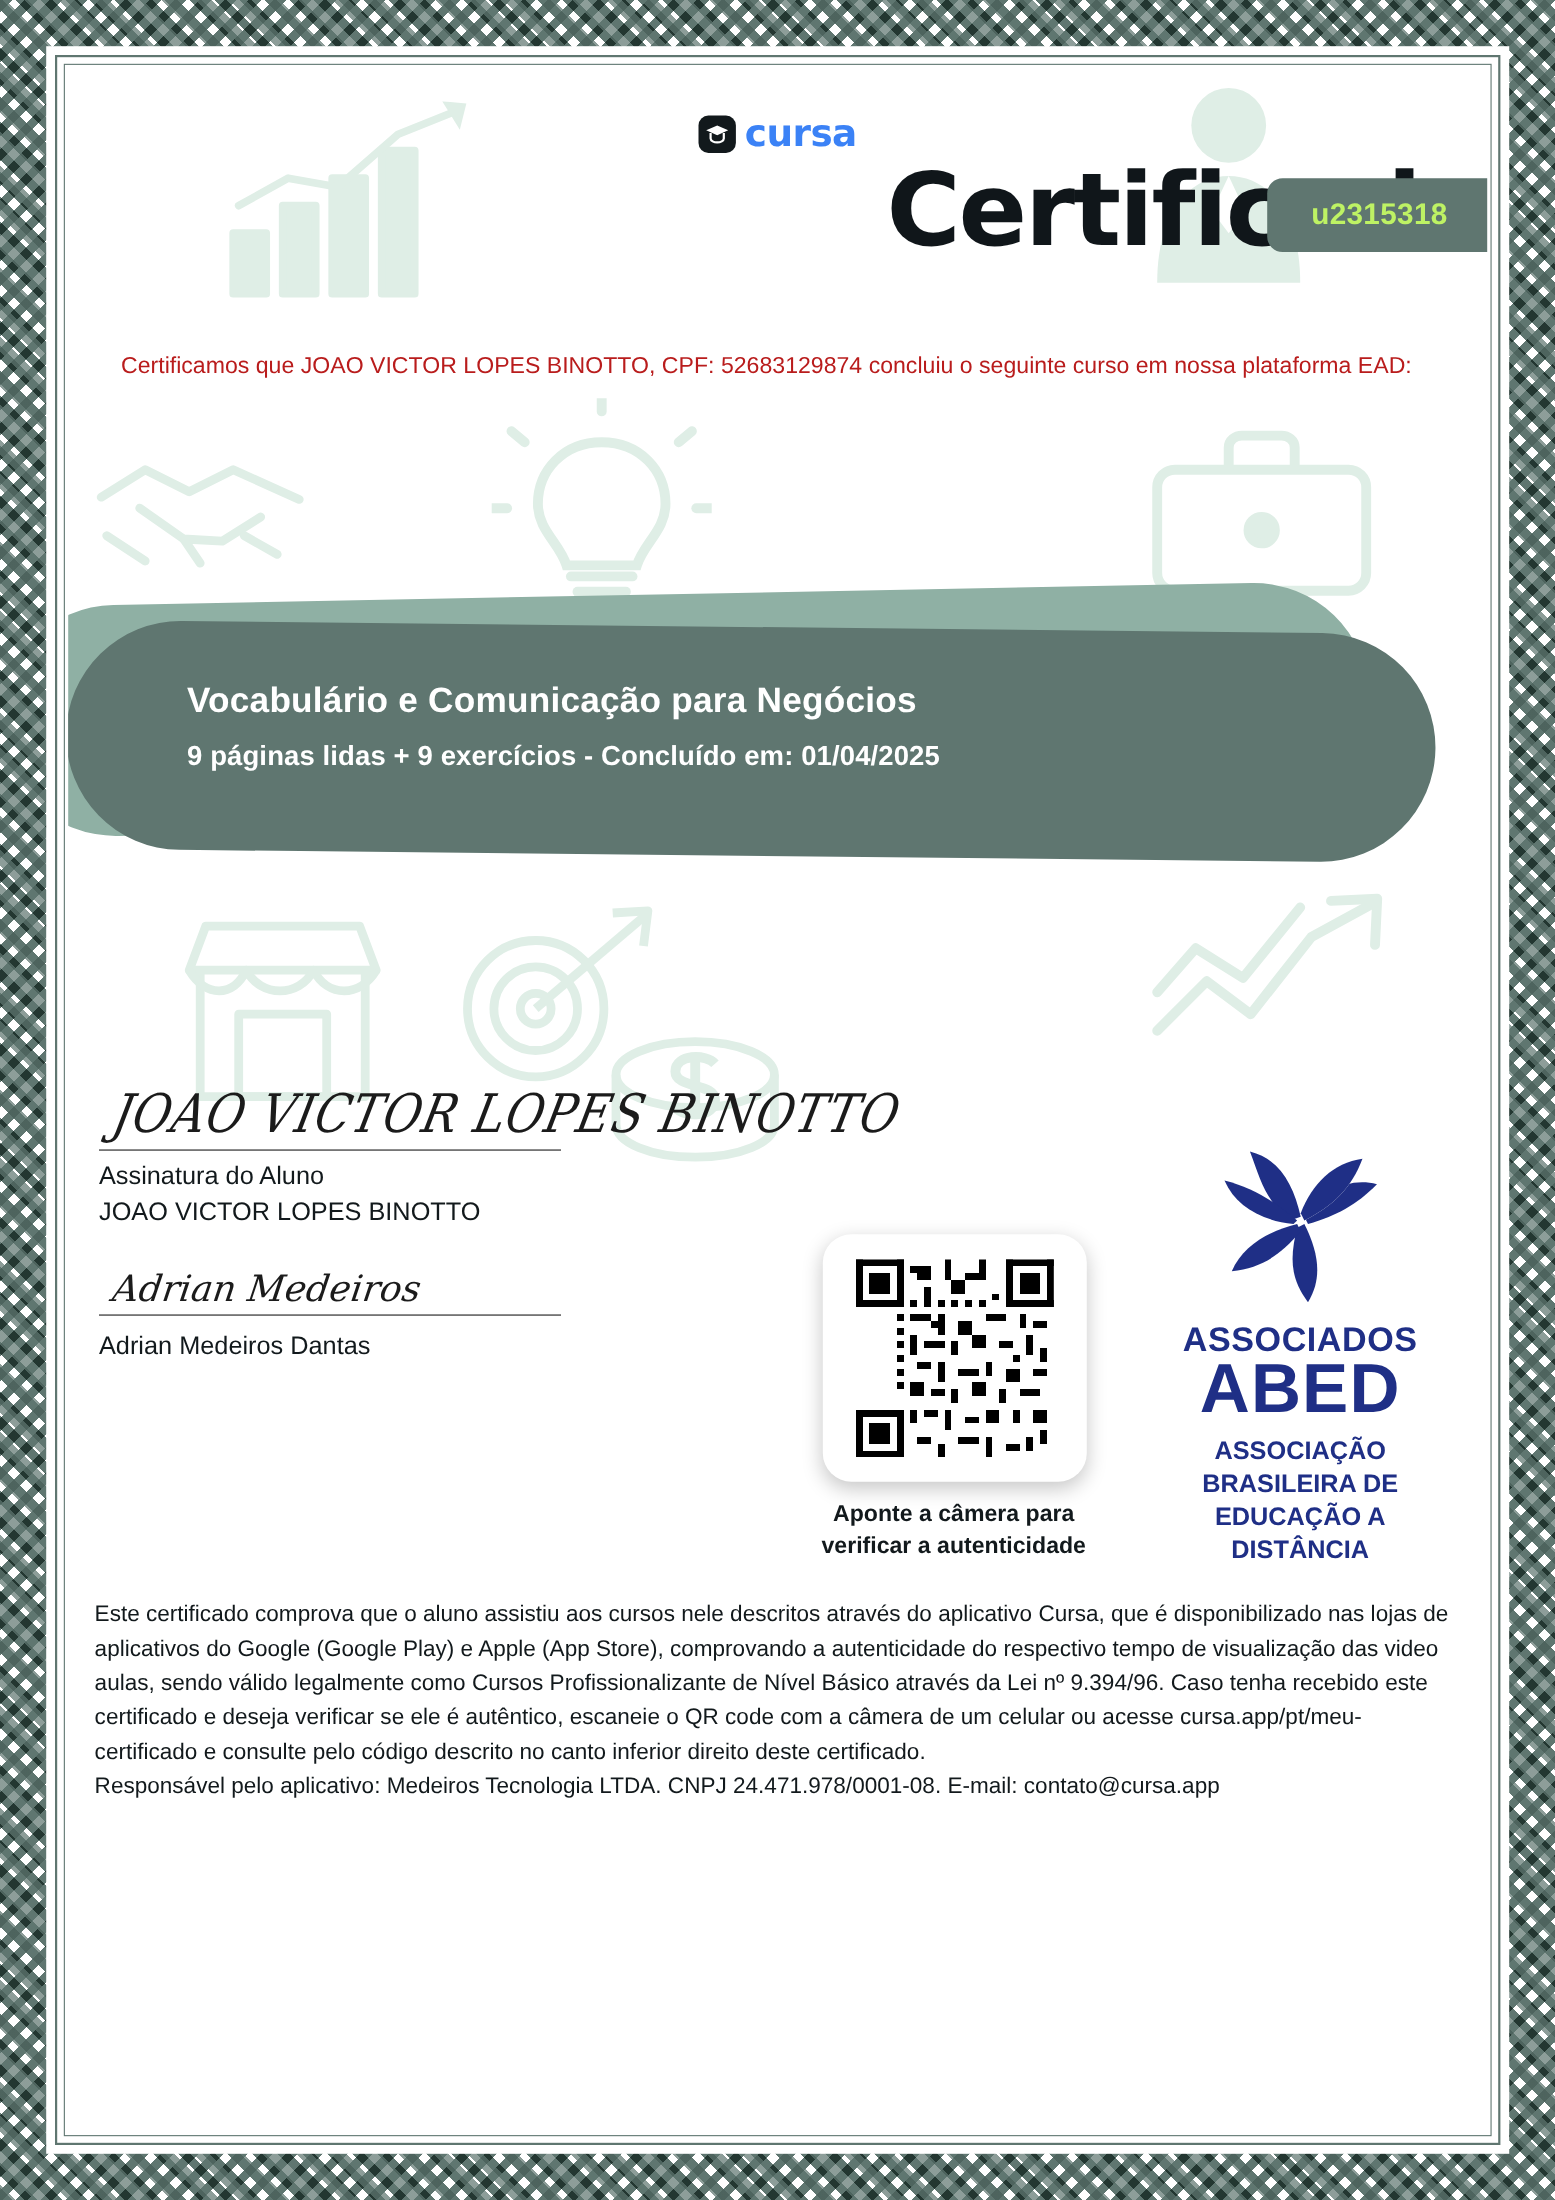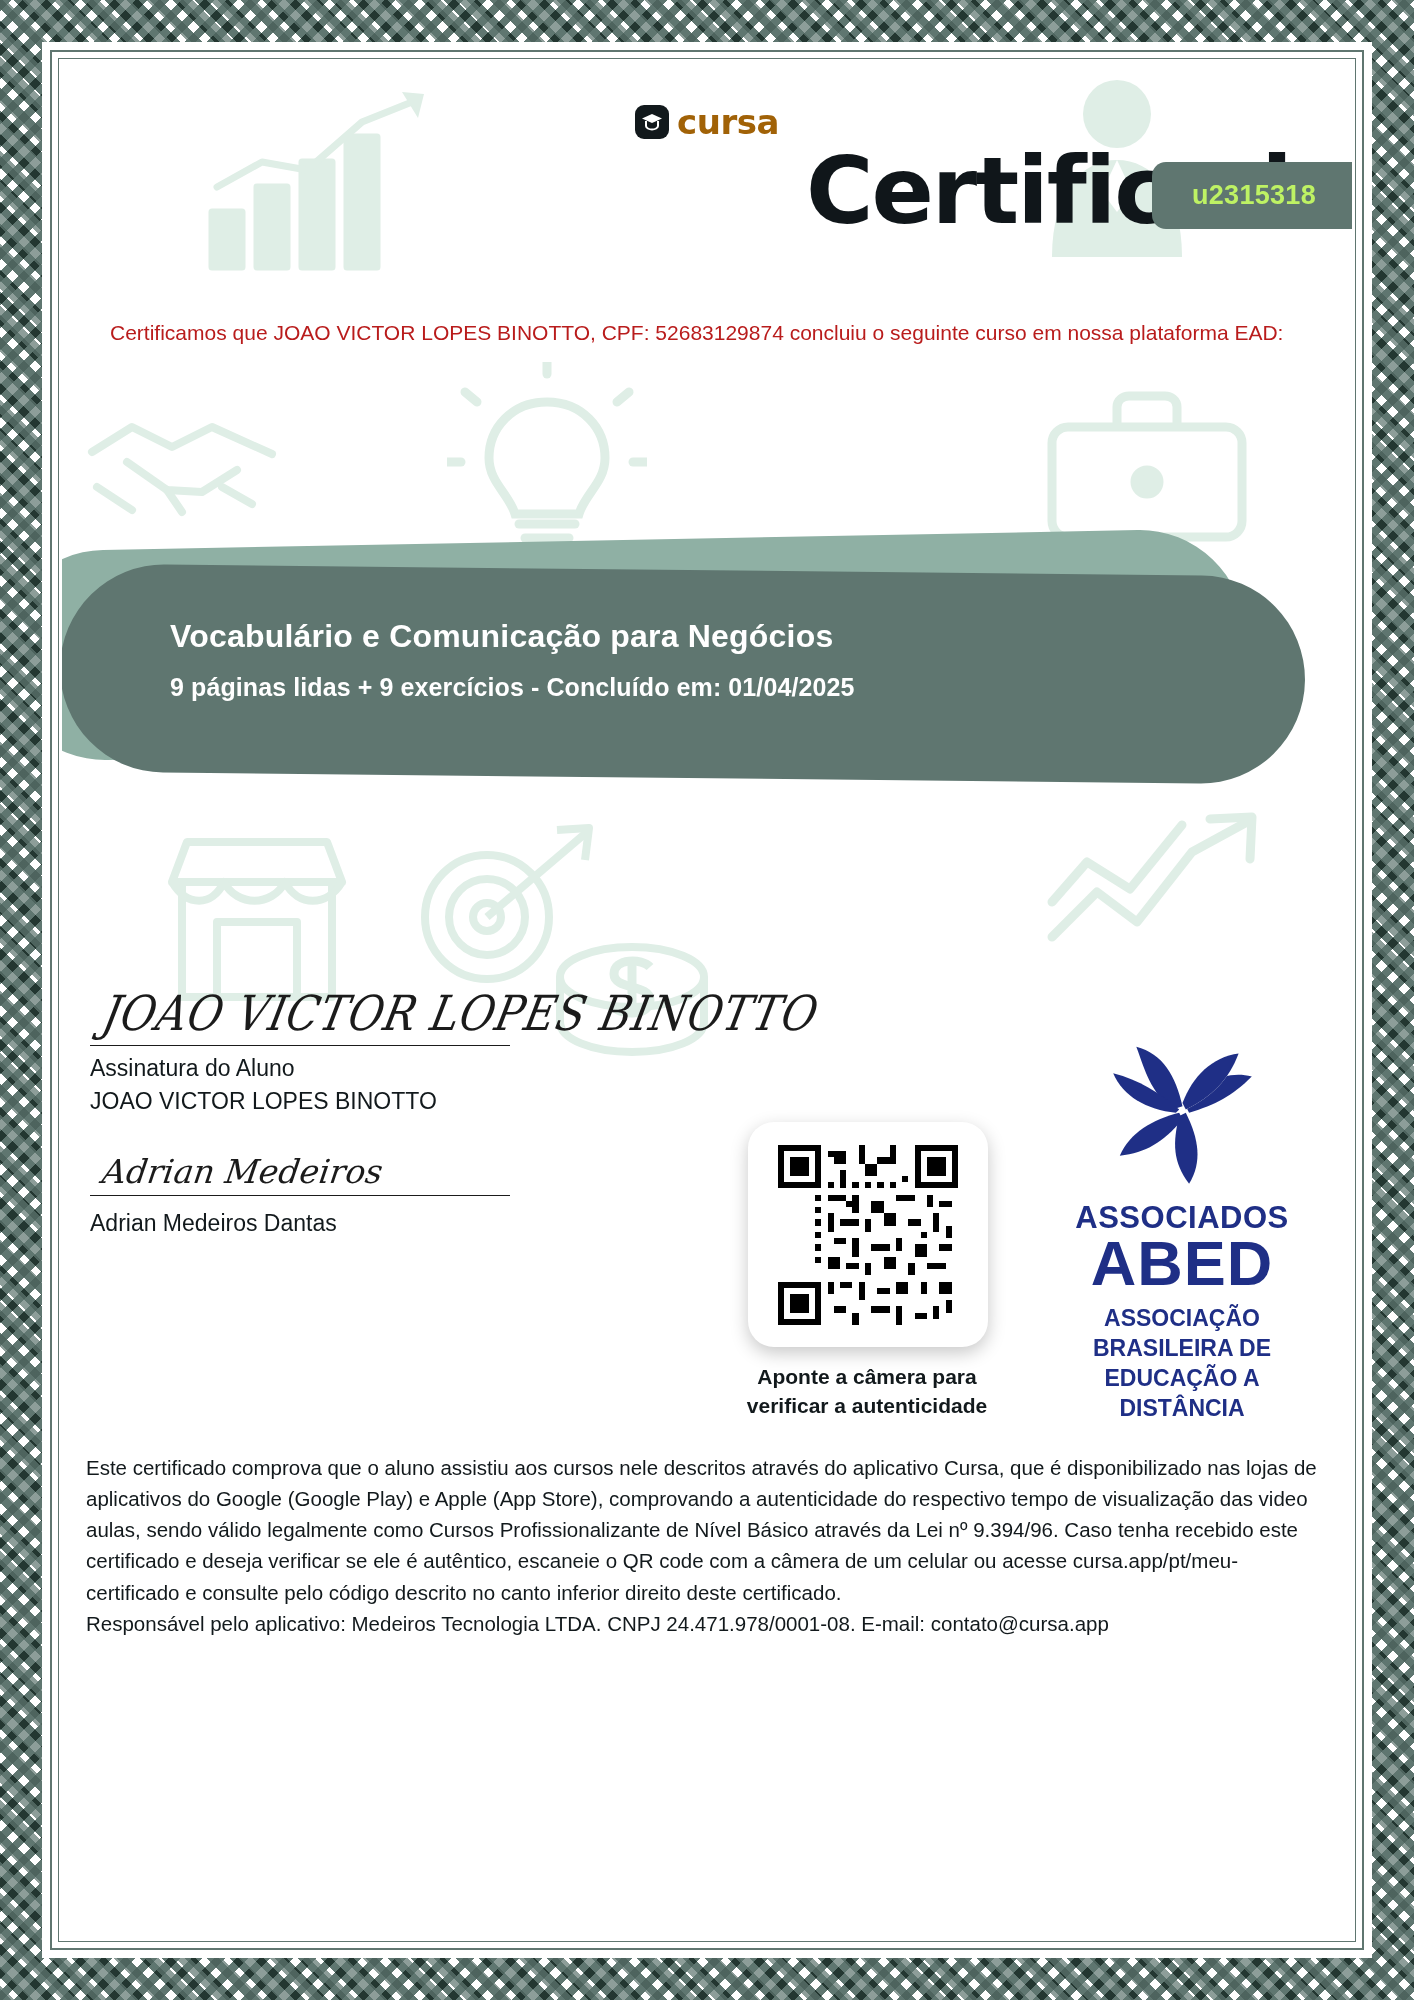--- a/index.html
+++ b/index.html
@@ -86,21 +86,21 @@
     background: #12191c;
     border-radius: 9px;
     display: flex;
     align-items: center;
     justify-content: center;
   }
   .brand-mark svg { display: block; }
   .brand-name {
     font-size: 34px;
     font-weight: 700;
-    color: #a16207;
+    color: #3b82f6;
     letter-spacing: -0.5px;
     font-family: "DejaVu Sans", sans-serif;
   }
 
   .title {
     position: absolute;
     left: 0; right: 0;
     top: 82px;
     text-align: right;
     font-size: 92px;

